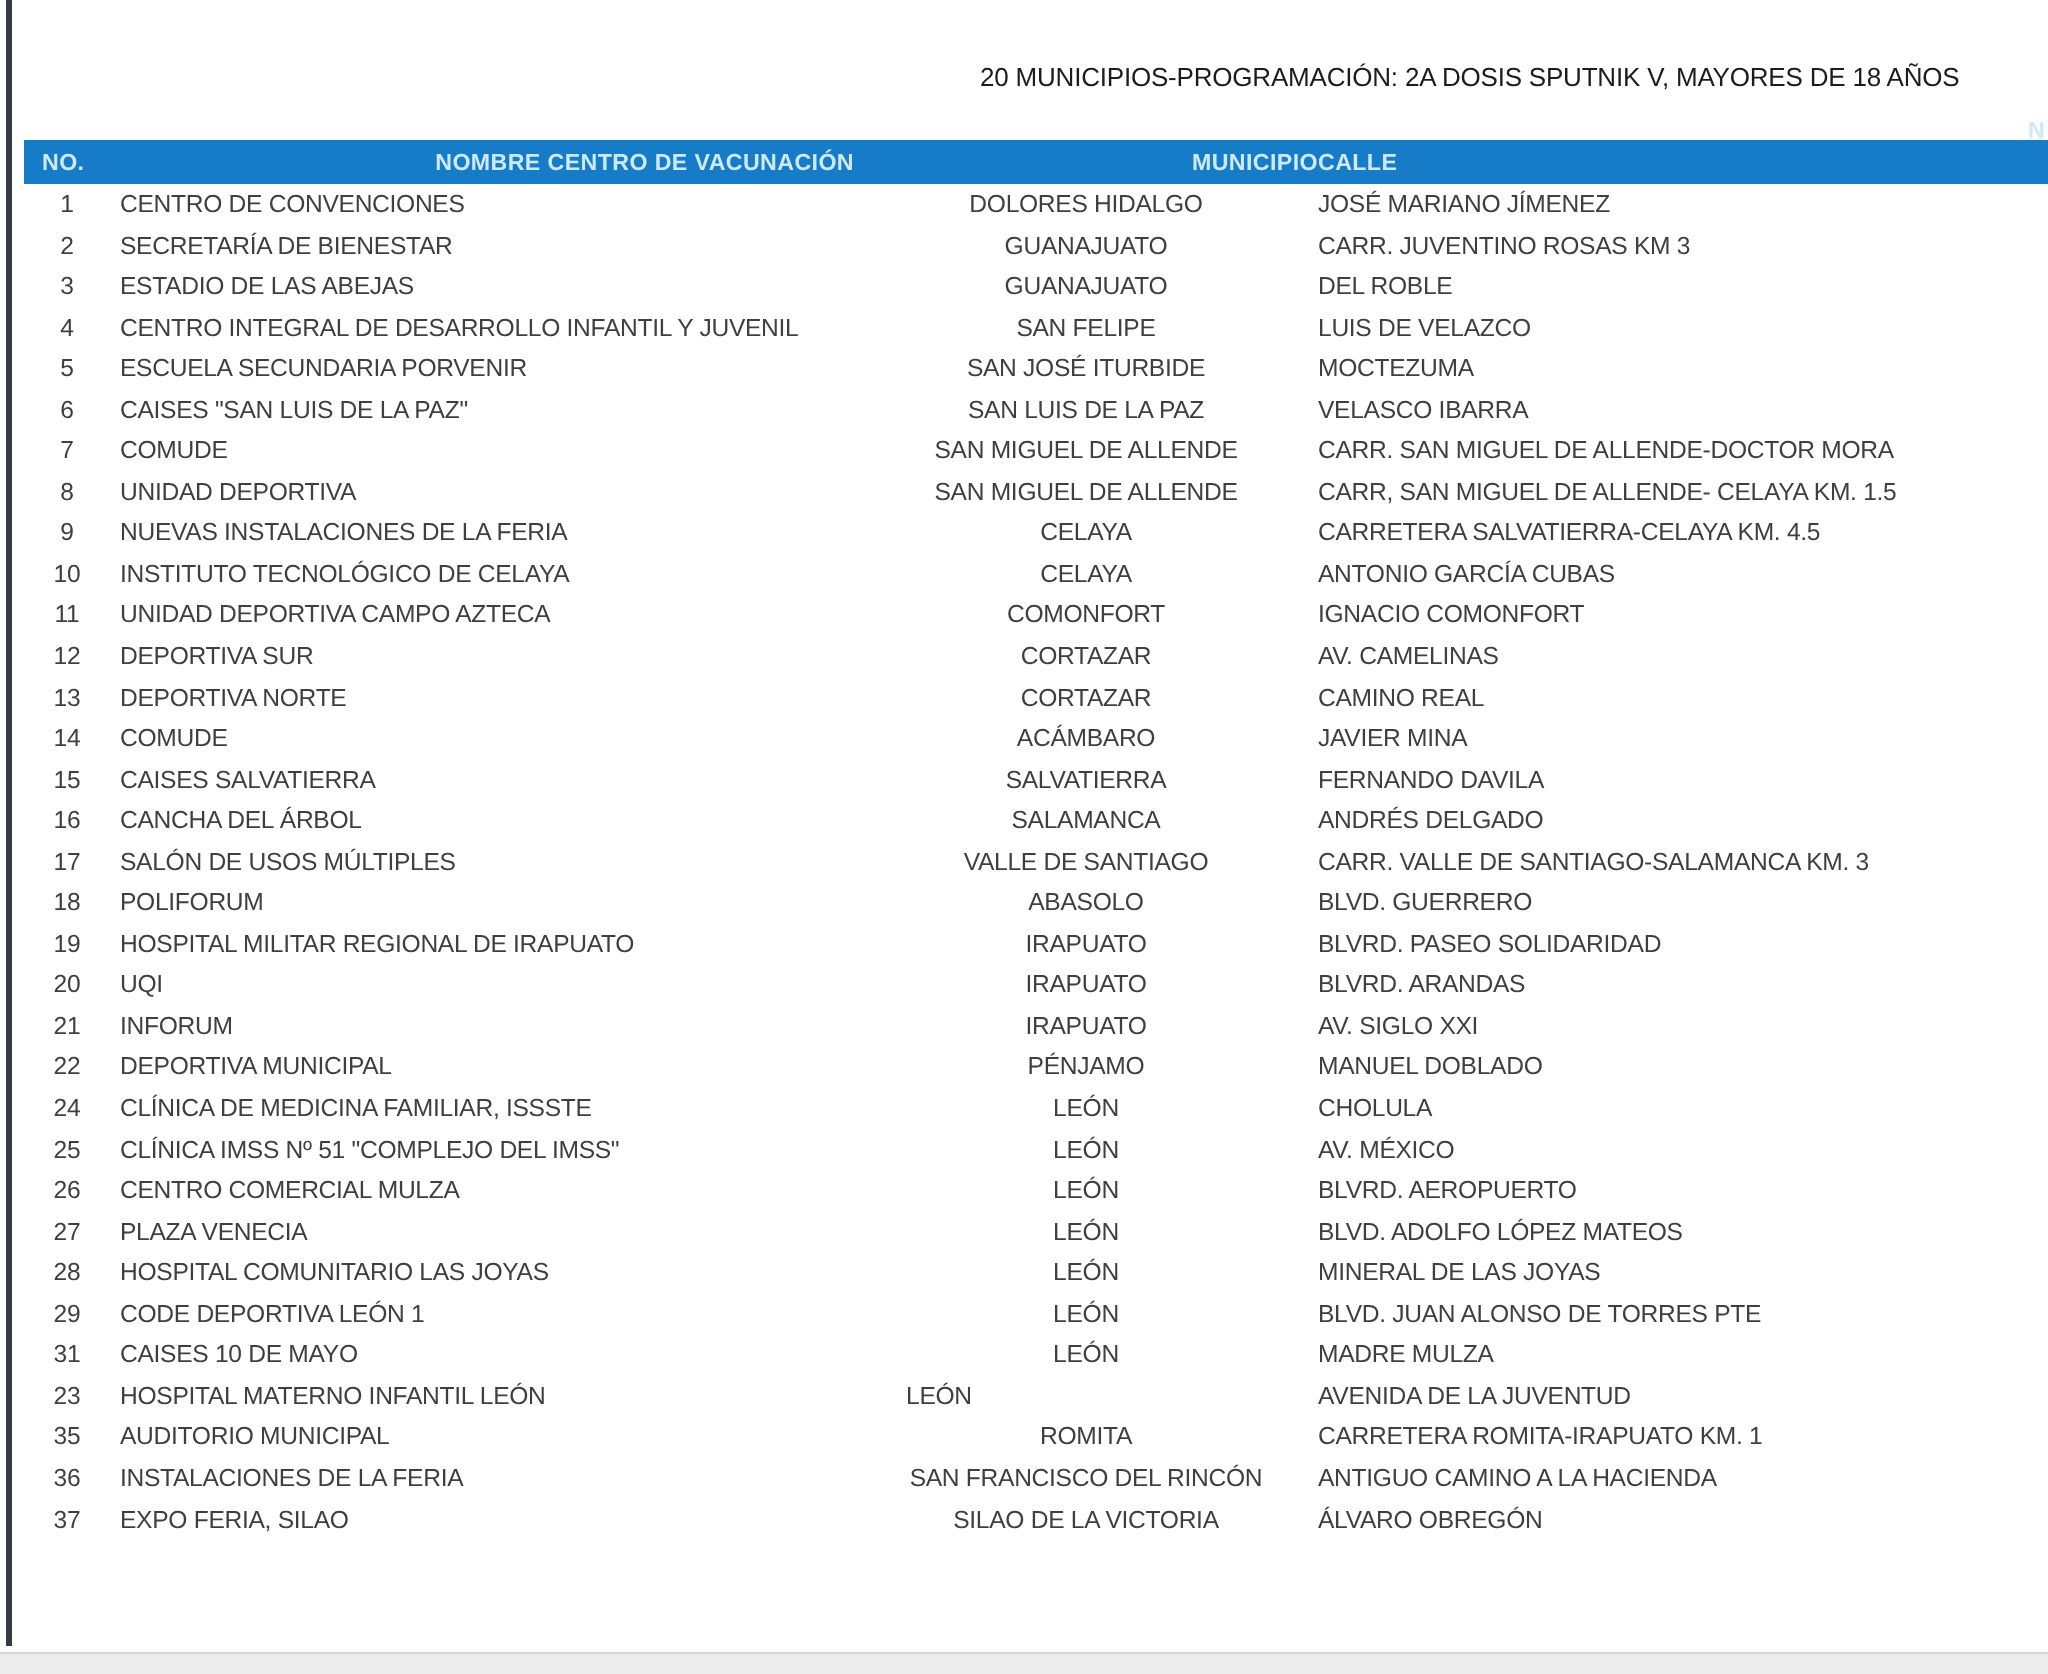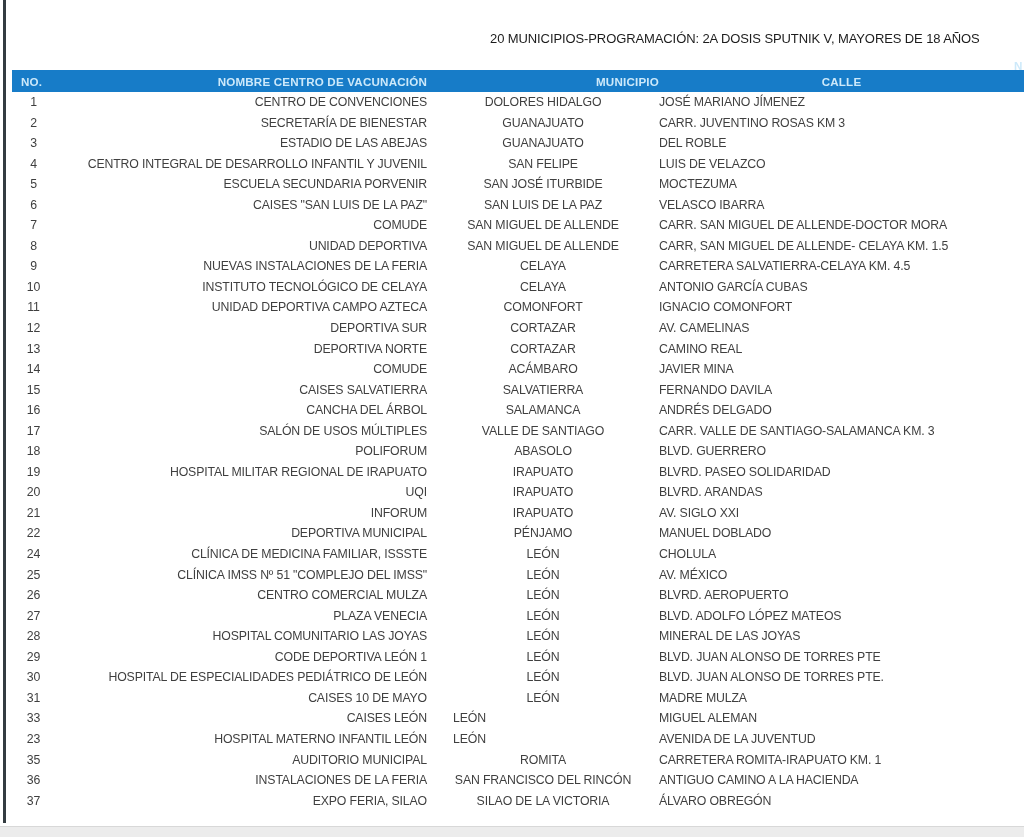--- a/index.html
+++ b/index.html
@@ -31,29 +31,29 @@
   .vax-table col.c-name{width:372px;}
   .vax-table col.c-muni{width:232px;}
   .vax-table thead th{
     background:var(--header-bg);color:var(--header-text);
     font-size:11.6px;font-weight:bold;height:22px;
     letter-spacing:0.2px;padding:0;white-space:nowrap;overflow:visible;
   }
   .vax-table thead th.col-no{text-align:left;padding-left:9px;}
   .vax-table thead th.col-name{text-align:right;padding-left:4px;}
   .vax-table thead th.col-municipio{text-align:right;}
-  .vax-table thead th.col-calle{text-align:center;}
+  .vax-table thead th.col-calle{text-align:left;}
   .vax-table td{
     height:20.55px;padding:0;margin:0;
     font-size:12.3px;color:var(--body-text);
     letter-spacing:-0.15px;white-space:nowrap;overflow:visible;
     line-height:20.55px;
   }
   .vax-table td.col-no{text-align:center;}
-  .vax-table td.col-name{text-align:right;padding-left:5px;}
+  .vax-table td.col-name{text-align:left;padding-left:5px;}
   .vax-table td.col-municipio{text-align:center;}
   .vax-table td.col-municipio.muni-left{text-align:left;padding-left:26px;}
   .vax-table td.col-calle{text-align:left;margin-left:36px;}
   .header-cutoff{
     position:absolute;left:1014px;top:55px;height:22px;line-height:22px;
     color:var(--header-text);font-size:11.6px;font-weight:bold;
   }
   .bottom-strip{
     position:absolute;left:0;top:826px;width:1024px;height:11px;
     background:#ececec;border-top:1px solid #d8d8d8;
@@ -244,36 +244,24 @@
         <td class="col-municipio">LEÓN</td>
         <td class="col-calle">MINERAL DE LAS JOYAS</td>
       </tr>
       <tr>
         <td class="col-no">29</td>
         <td class="col-name">CODE DEPORTIVA LEÓN 1</td>
         <td class="col-municipio">LEÓN</td>
         <td class="col-calle">BLVD. JUAN ALONSO DE TORRES PTE</td>
       </tr>
       <tr>
-        <td class="col-no">30</td>
-        <td class="col-name">HOSPITAL DE ESPECIALIDADES PEDIÁTRICO DE LEÓN</td>
-        <td class="col-municipio">LEÓN</td>
-        <td class="col-calle">BLVD. JUAN ALONSO DE TORRES PTE.</td>
-      </tr>
-      <tr>
         <td class="col-no">31</td>
         <td class="col-name">CAISES 10 DE MAYO</td>
         <td class="col-municipio">LEÓN</td>
         <td class="col-calle">MADRE MULZA</td>
-      </tr>
-      <tr>
-        <td class="col-no">33</td>
-        <td class="col-name">CAISES LEÓN</td>
-        <td class="col-municipio muni-left">LEÓN</td>
-        <td class="col-calle">MIGUEL ALEMAN</td>
       </tr>
       <tr>
         <td class="col-no">23</td>
         <td class="col-name">HOSPITAL MATERNO INFANTIL LEÓN</td>
         <td class="col-municipio muni-left">LEÓN</td>
         <td class="col-calle">AVENIDA DE LA JUVENTUD</td>
       </tr>
       <tr>
         <td class="col-no">35</td>
         <td class="col-name">AUDITORIO MUNICIPAL</td>

